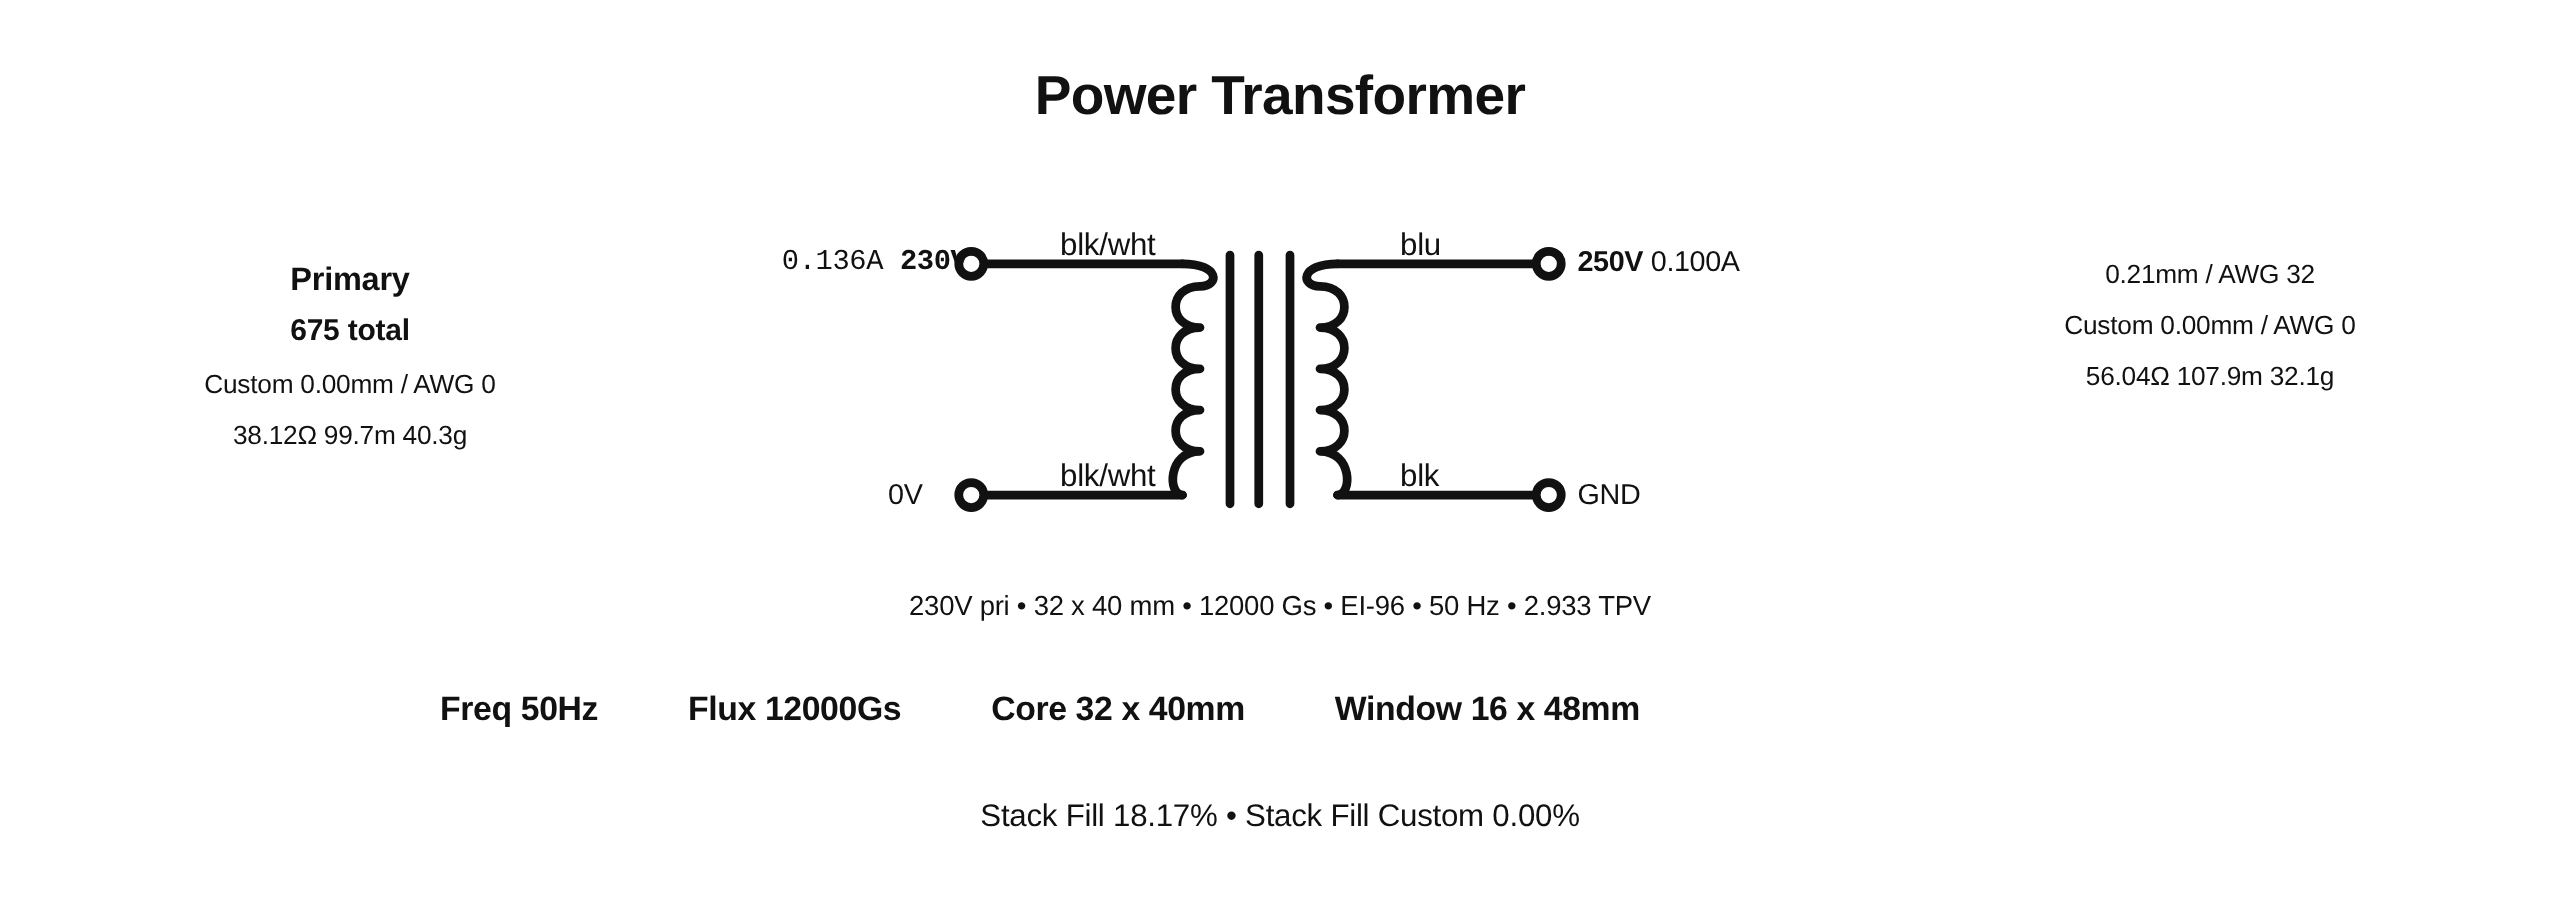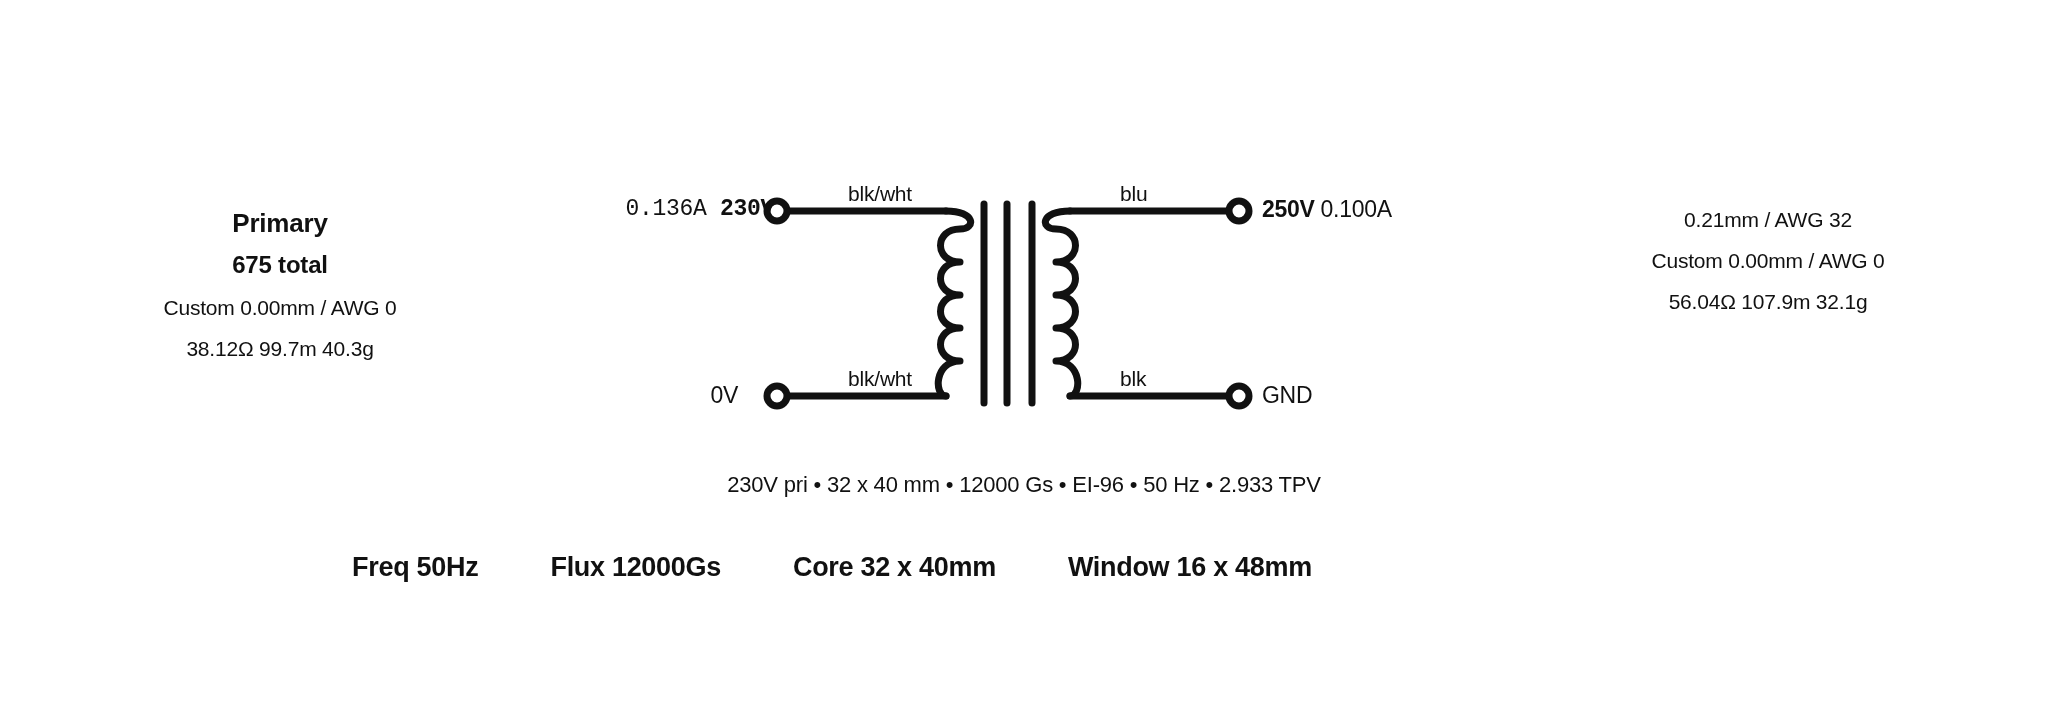--- a/index.html
+++ b/index.html
@@ -90,21 +90,21 @@
   .term-label .a { font-weight: 400; }
   .term-label .g { font-weight: 400; }
 
   #label-pri-top   { left: 584px; top: 196px; width: 190px; text-align: right; font-family: Liberation Mono, monospace; }
   #label-pri-bot   { left: 568px; top: 382px; width: 170px; text-align: right; }
   #label-sec-top   { left: 1262px; top: 196px; text-align: left; }
   #label-sec-bot   { left: 1262px; top: 382px; text-align: left; }
 
   .wire-label {
     position: absolute;
-    font-size: 21px;
+    font-size: 25px;
     font-weight: 400;
     letter-spacing: -0.2px;
     white-space: nowrap;
   }
   #wire-pri-top { left: 848px; top: 182px; }
   #wire-pri-bot { left: 848px; top: 367px; }
   #wire-sec-top { left: 1120px; top: 182px; }
   #wire-sec-bot { left: 1120px; top: 367px; }
 
   
@@ -143,20 +143,21 @@
     font-size: 25px;
     font-weight: 400;
     letter-spacing: -0.2px;
   }
 </style>
 </head>
 <body>
 
 <div class="page">
 
+  <div id="title">Power Transformer</div>
 
   <div class="winding-panel" id="primary-panel">
     <div class="wind-name">Primary</div>
     <div class="wind-turns">675 total</div>
     <div class="wind-line">Custom 0.00mm / AWG 0</div>
     <div class="wind-line last">38.12Ω 99.7m 40.3g</div>
   </div>
 
   <div class="winding-panel" id="secondary-panel">
     <div class="wind-line">0.21mm / AWG 32</div>
@@ -227,14 +228,15 @@
 
   <div id="spec-line">230V pri • 32 x 40 mm • 12000 Gs • EI-96 • 50 Hz • 2.933 TPV</div>
 
   <div id="stats-row">
     <div class="stat-item">Freq 50Hz</div>
     <div class="stat-item">Flux 12000Gs</div>
     <div class="stat-item">Core 32 x 40mm</div>
     <div class="stat-item">Window 16 x 48mm</div>
   </div>
 
+  <div id="footer-line">Stack Fill 18.17% • Stack Fill Custom 0.00%</div>
 
 </div>
 
 </body></html>

